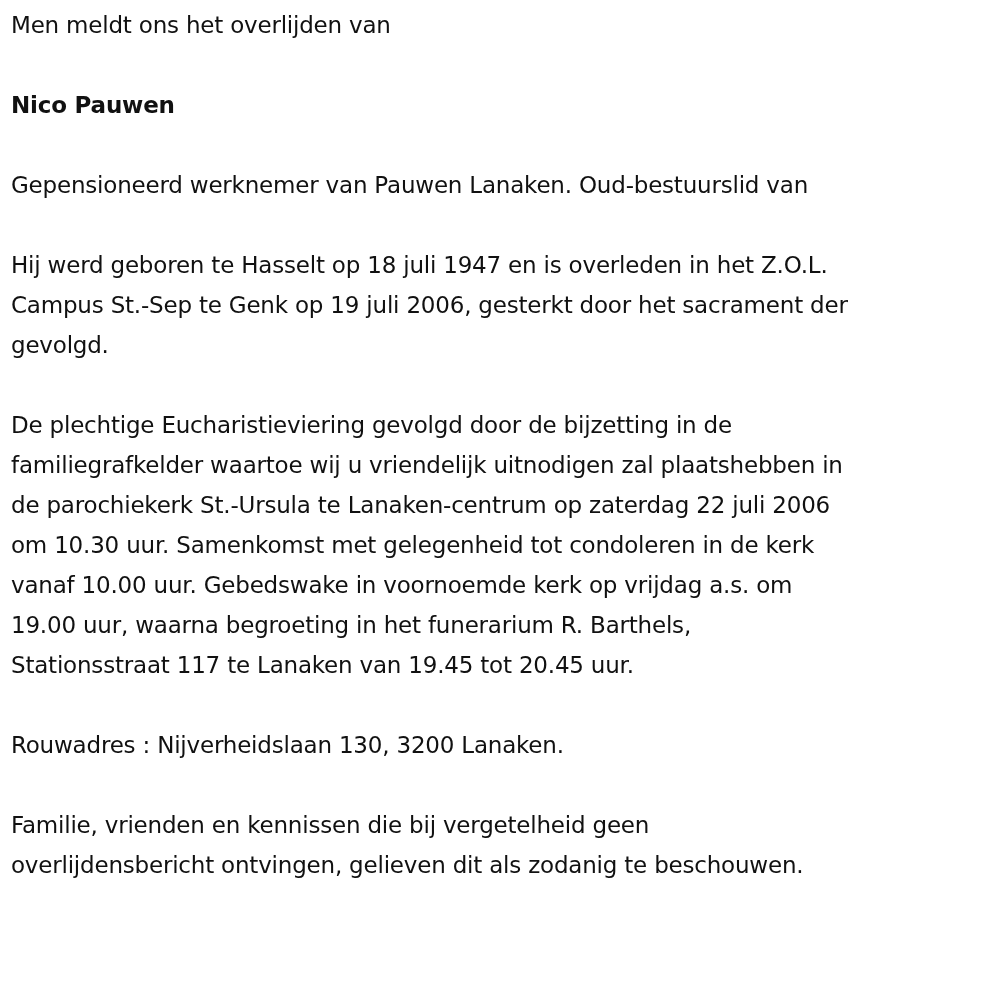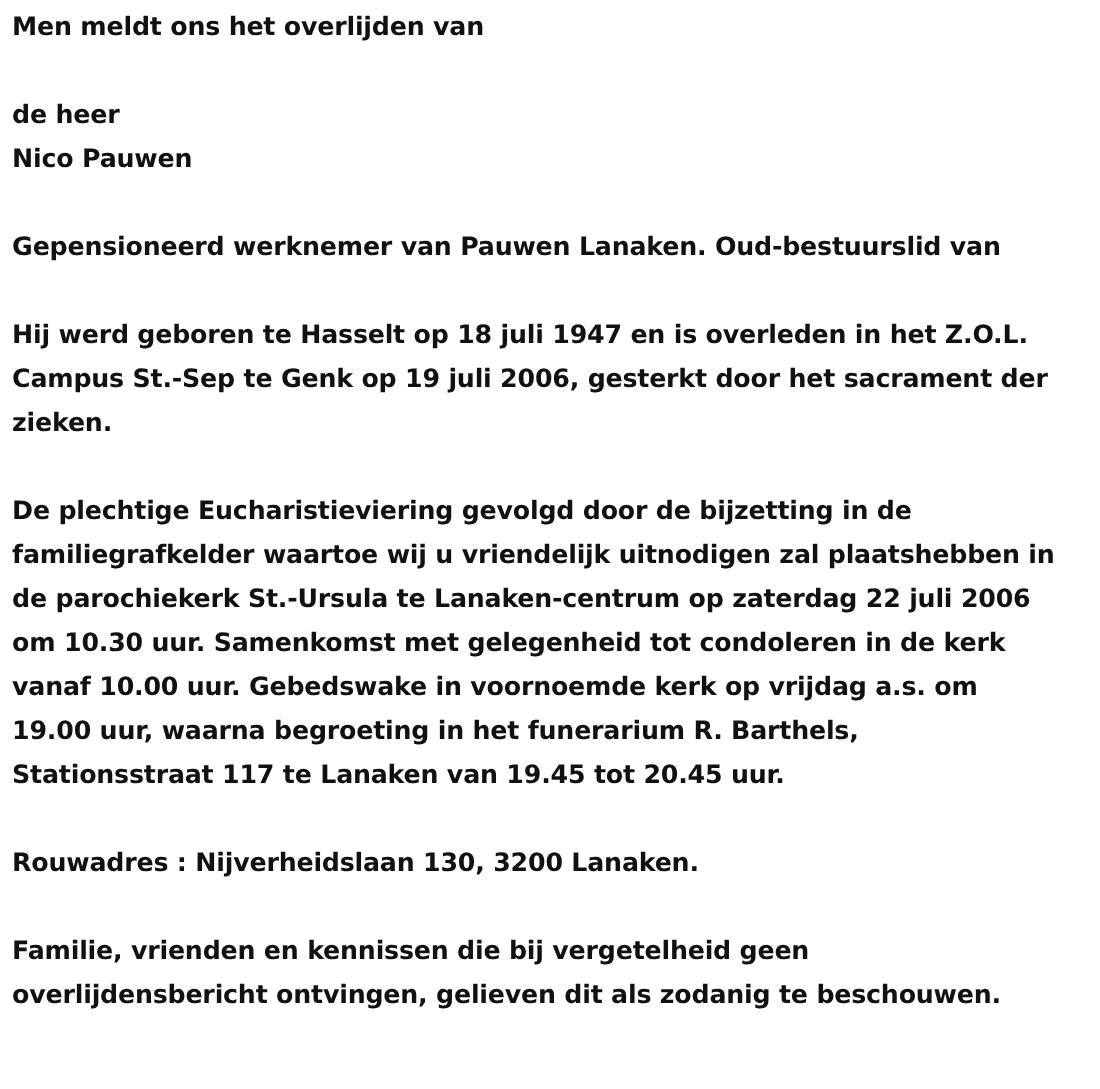--- a/index.html
+++ b/index.html
@@ -7,41 +7,40 @@
       width: 1000px; height: 990px; overflow: hidden;
       font-family: "DejaVu Sans", sans-serif;
       color: #111111;
       font-size: 23px;
       line-height: 40px;
     }
     .doc { position: absolute; left: 11px; top: 5px; width: 985px; }
     .line { white-space: nowrap; letter-spacing: -0.2px; }
     .gap { height: 40px; }
     .name { font-weight: bold; }
-    p { margin: 0; font-weight: bold; }
+    p { margin: 0; }
   </style>
 </head>
 <body>
 
 <div class="doc">
   <p class="line">Men meldt ons het overlijden van</p>
   <div class="gap"></div>
-  <p class="line">de heer</p>
   <p class="line name">Nico Pauwen</p>
   <div class="gap"></div>
 
   <div>
     <p class="line">Gepensioneerd werknemer van Pauwen Lanaken. Oud-bestuurslid van</p>
   </div>
   <div class="gap"></div>
 
   <div>
     <p class="line">Hij werd geboren te Hasselt op 18 juli 1947 en is overleden in het Z.O.L.</p>
     <p class="line">Campus St.-Sep te Genk op 19 juli 2006, gesterkt door het sacrament der</p>
-    <p class="line">zieken.</p>
+    <p class="line">gevolgd.</p>
   </div>
   <div class="gap"></div>
 
   <div>
     <p class="line">De plechtige Eucharistieviering gevolgd door de bijzetting in de</p>
     <p class="line">familiegrafkelder waartoe wij u vriendelijk uitnodigen zal plaatshebben in</p>
     <p class="line">de parochiekerk St.-Ursula te Lanaken-centrum op zaterdag 22 juli 2006</p>
     <p class="line">om 10.30 uur. Samenkomst met gelegenheid tot condoleren in de kerk</p>
     <p class="line">vanaf 10.00 uur. Gebedswake in voornoemde kerk op vrijdag a.s. om</p>
     <p class="line">19.00 uur, waarna begroeting in het funerarium R. Barthels,</p>

